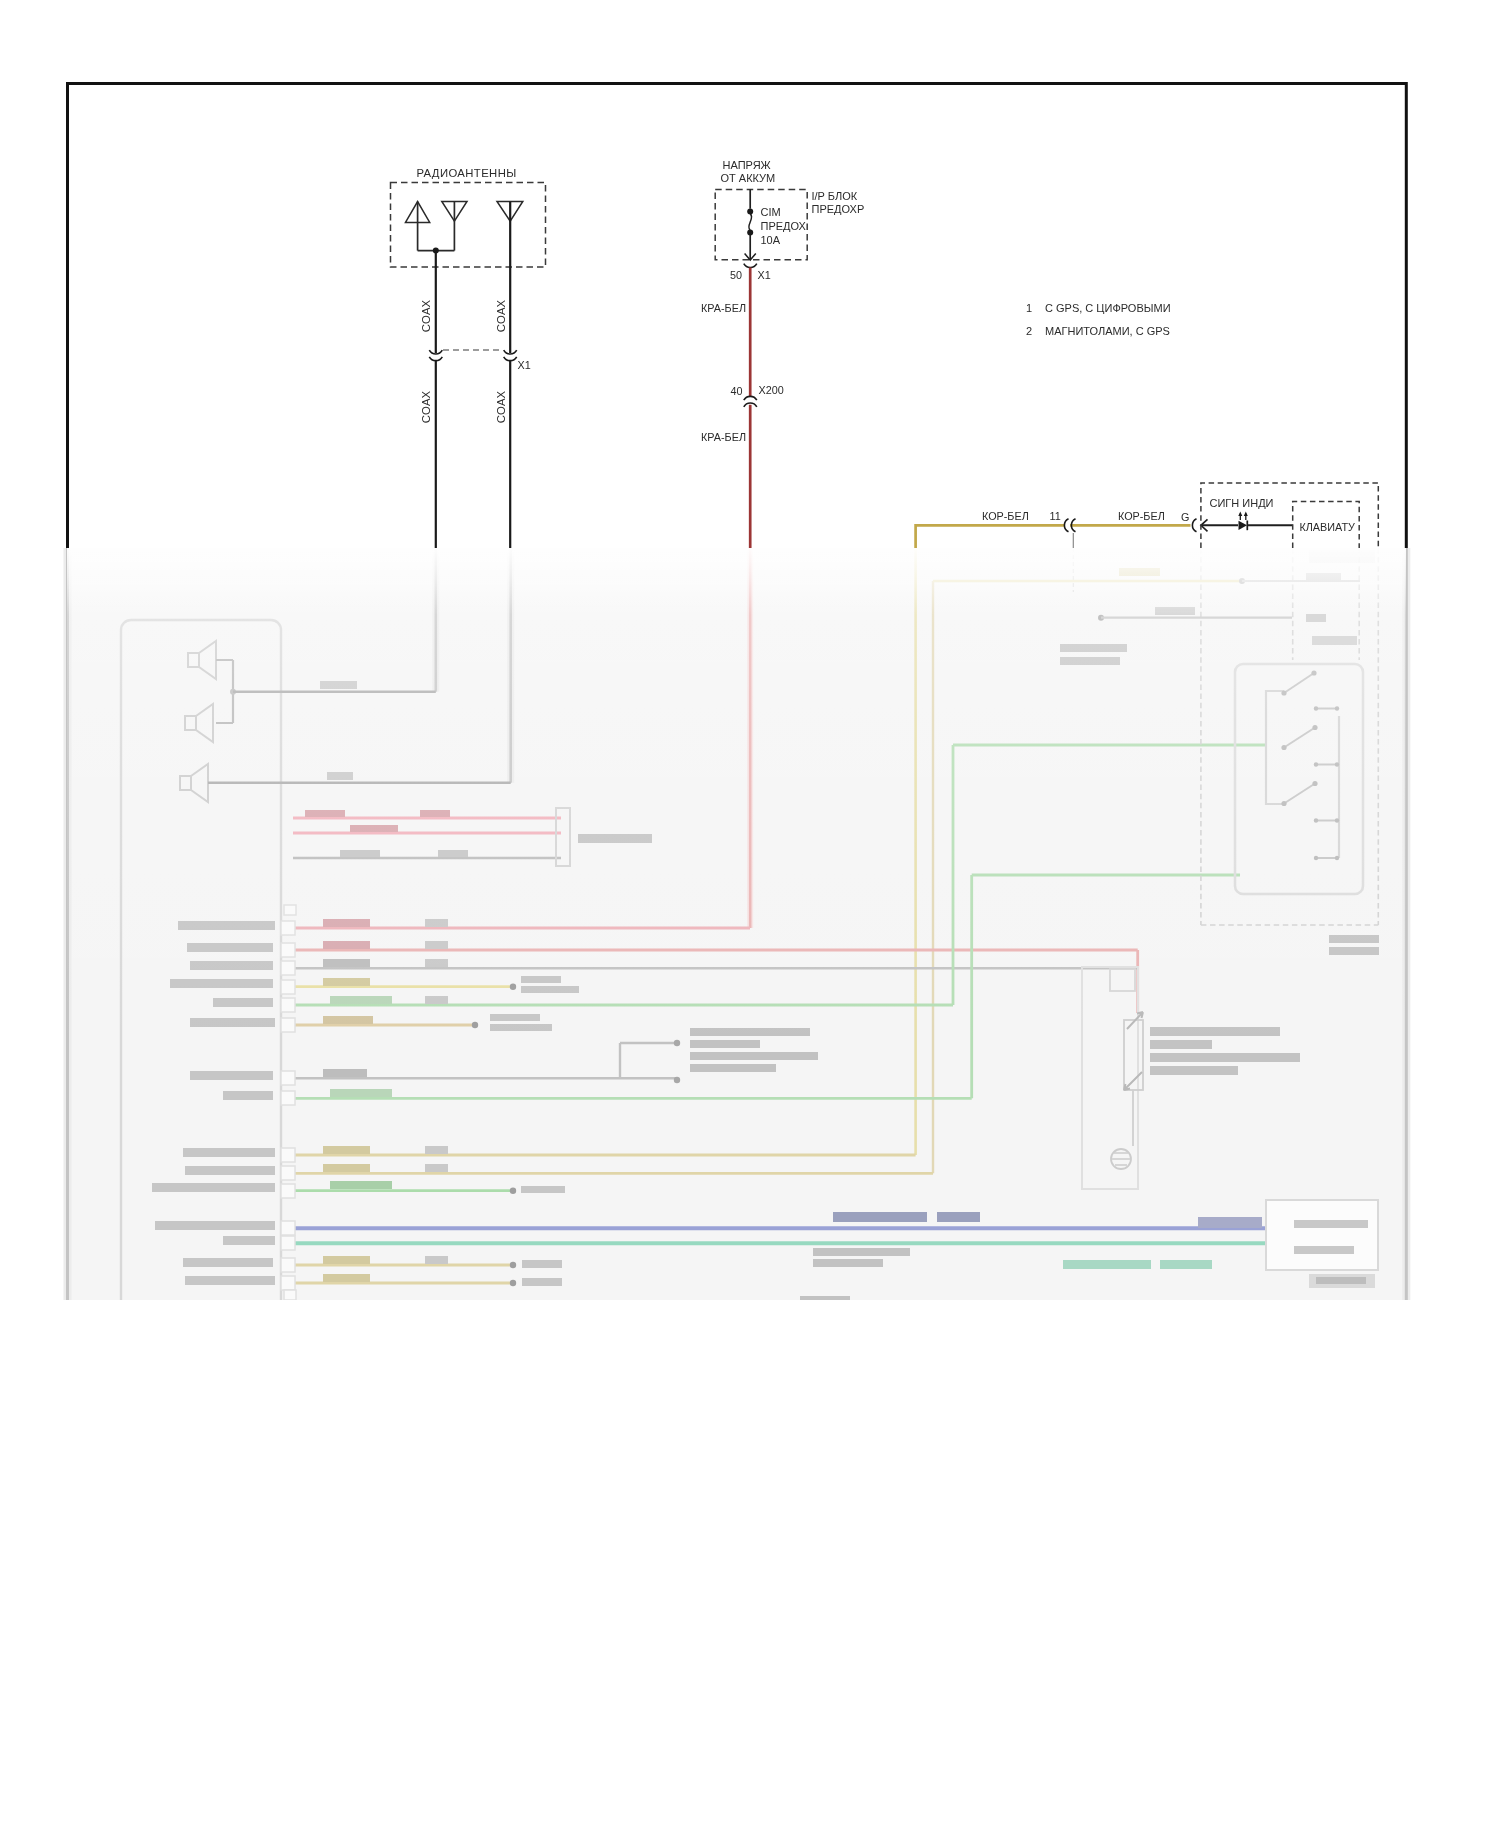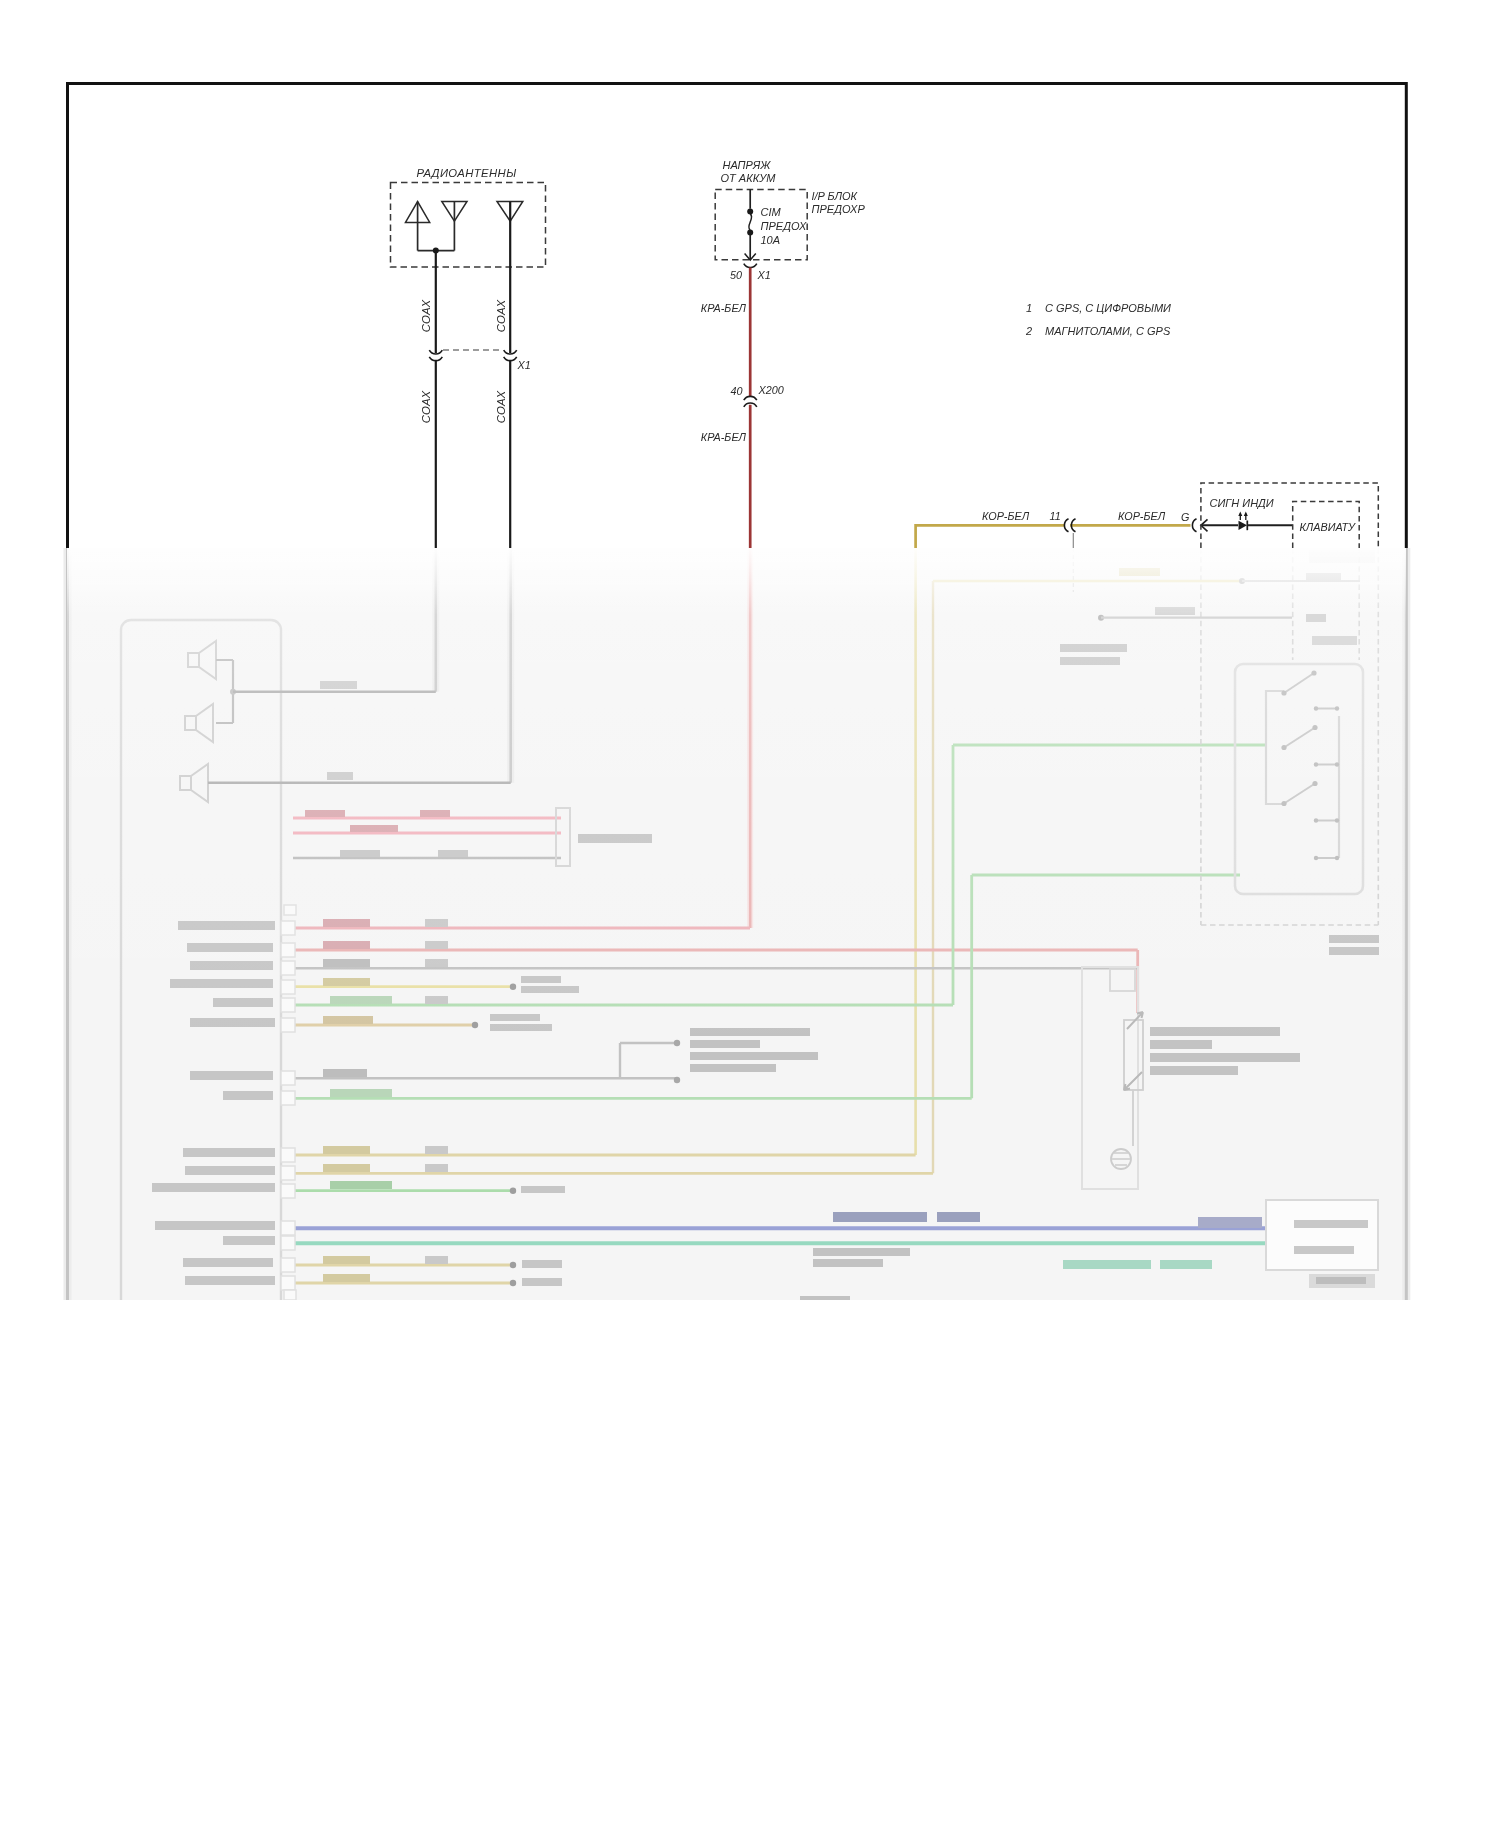--- a/index.html
+++ b/index.html
@@ -1,16 +1,16 @@
 <!DOCTYPE html>
 <html><head>
 <meta charset="utf-8">
 <style>
 html,body{margin:0;padding:0;background:#ffffff;}
-#page{position:relative;width:1500px;height:1300px;background:#ffffff;overflow:hidden;font-style:italic;}
+#page{position:relative;width:1500px;height:1300px;background:#ffffff;overflow:hidden;}
 svg{position:absolute;top:0;left:0;}
 text{font-family:"Liberation Sans",sans-serif;fill:#2b2b2b;}
 </style>
 </head>
 <body>
 
 <div id="page">
 <svg width="1500" height="1828" viewBox="0 0 1500 1828">
 <defs>
 <linearGradient id="fadeGrad" x1="0" y1="548" x2="0" y2="615" gradientUnits="userSpaceOnUse">

